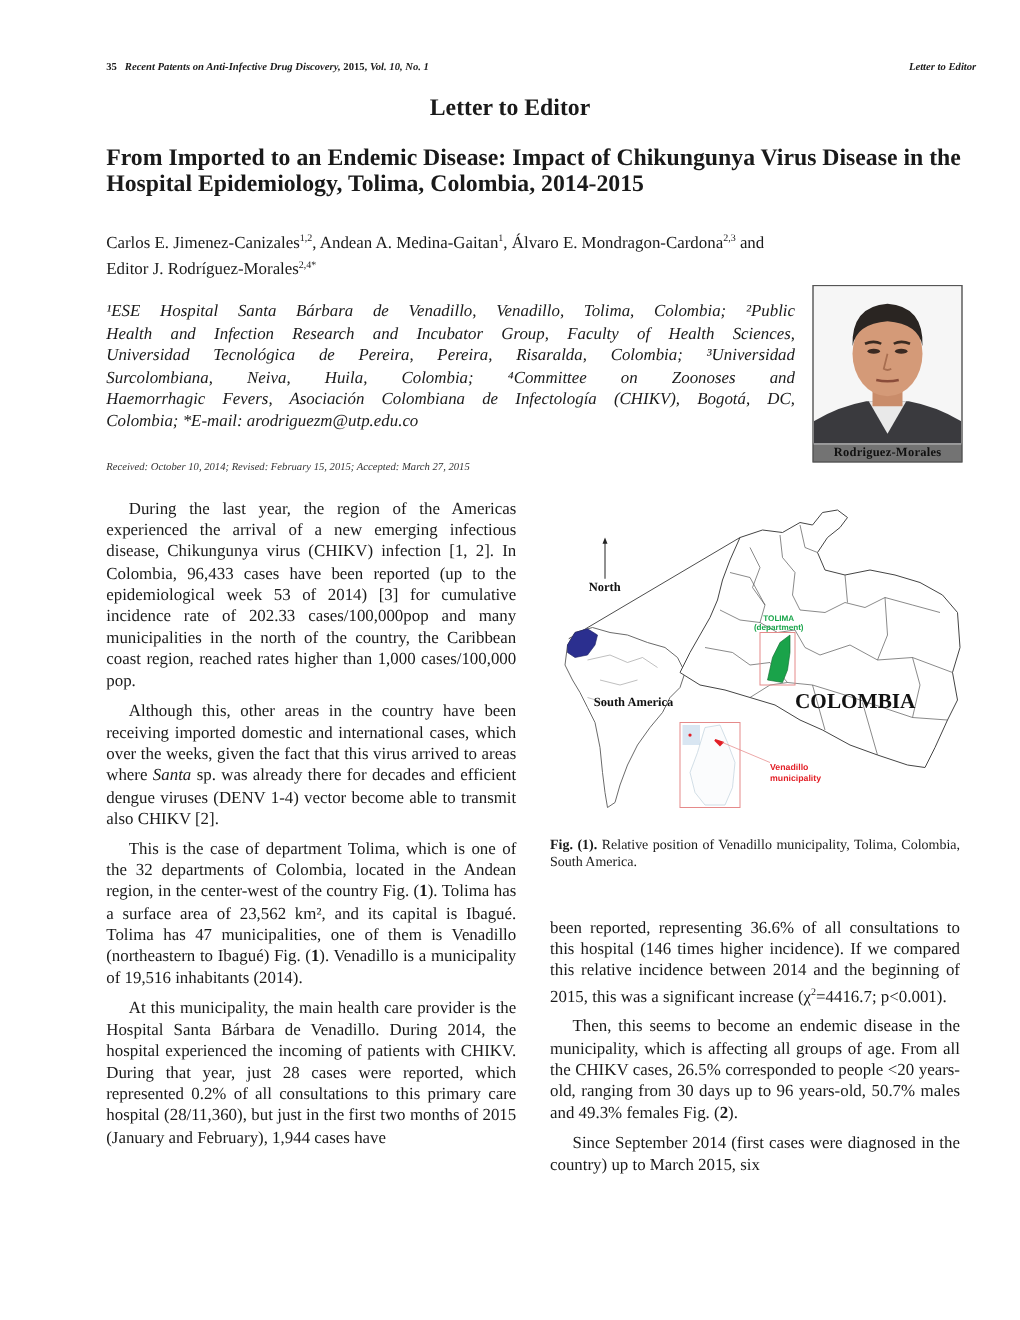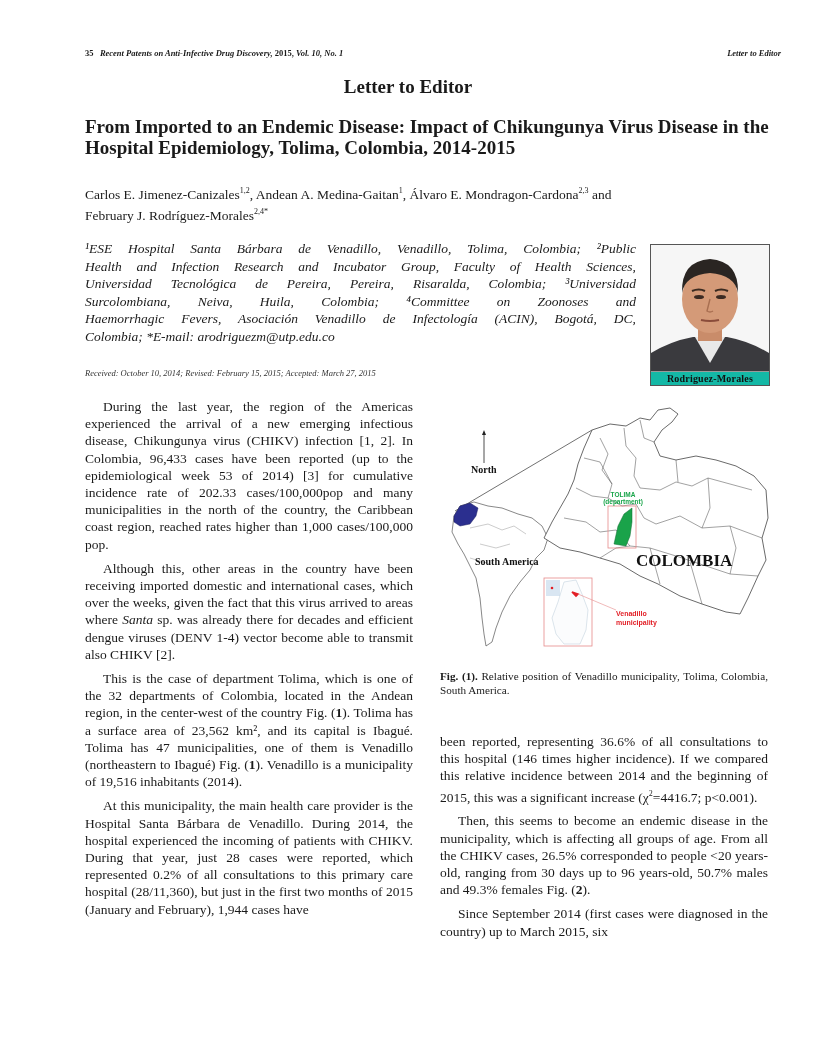--- a/index.html
+++ b/index.html
@@ -18,21 +18,21 @@
 
   .authors { left:85px; top:182px; width:696px; font-size:13.5px; line-height:17px; }
   .authors sup { font-size:8px; }
 
   .affil { left:85px; top:240px; width:551px; font-size:13.5px; font-style:italic; line-height:17.6px; text-align:justify; }
   .affil .line { display:block; text-align:justify; text-align-last:justify; white-space:nowrap; }
   .affil .line.last { text-align-last:left; }
 
   .dates { left:85px; top:368px; font-size:8.5px; font-style:italic; color:#333; }
 
-  .photo { left:650px; top:244px; width:118px; height:140px; border:1px solid #555; background:#14b8a6; }
+  .photo { left:650px; top:228px; width:118px; height:140px; border:1px solid #555; background:#737373; }
   .photo .face-area { position:absolute; left:0; top:0; width:118px; height:126px; overflow:hidden; background:#f4f4f4; }
   .photo .caption { position:absolute; left:0; top:126px; width:118px; height:14px; font-size:10px; text-align:center; border-top:1px solid #999; letter-spacing:0.2px; font-weight:bold; line-height:14px; color:#111; }
 
   .col { font-size:13.5px; line-height:17.2px; text-align:justify; }
   .col p { margin:0 0 7px 0; text-indent:18px; }
   .col-left { left:85px; top:398px; width:328px; }
   .col-right { left:440px; top:733px; width:328px; }
 
   .figure { left:440px; top:398px; width:330px; height:270px; }
   .fig-caption { left:440px; top:669px; width:328px; font-size:11.2px; line-height:14px; text-align:justify; }
@@ -47,28 +47,28 @@
     <span>2015,</span>
     <i>Vol. 10, No. 1</i>
   </span>
   <span class="right">Letter to Editor</span>
 </div>
 
 <div class="abs section-title">Letter to Editor</div>
 
 <div class="abs article-title">From Imported to an Endemic Disease: Impact of Chikungunya Virus Disease in the Hospital Epidemiology, Tolima, Colombia, 2014-2015</div>
 
-<div class="abs authors" id="authors"><span>Carlos E. Jimenez-Canizales</span><sup>1,2</sup>, <span>Andean A. Medina-Gaitan</span><sup>1</sup>, <span>Álvaro E. Mondragon-Cardona</span><sup>2,3</sup> and <br><span>February J. Rodríguez-Morales</span><sup>2,4*</sup></div>
+<div class="abs authors" id="authors"><span>Carlos E. Jimenez-Canizales</span><sup>1,2</sup>, <span>Andean A. Medina-Gaitan</span><sup>1</sup>, <span>Álvaro E. Mondragon-Cardona</span><sup>2,3</sup> and <br><span>Editor J. Rodríguez-Morales</span><sup>2,4*</sup></div>
 
 <div class="abs affil">
   <span class="line">¹ESE Hospital Santa Bárbara de Venadillo, Venadillo, Tolima, Colombia; ²Public</span>
   <span class="line">Health and Infection Research and Incubator Group, Faculty of Health Sciences,</span>
   <span class="line">Universidad Tecnológica de Pereira, Pereira, Risaralda, Colombia; ³Universidad</span>
   <span class="line">Surcolombiana, Neiva, Huila, Colombia; ⁴Committee on Zoonoses and</span>
-  <span class="line">Haemorrhagic Fevers, Asociación Venadillo de Infectología (ACIN), Bogotá, DC,</span>
+  <span class="line">Haemorrhagic Fevers, Asociación Colombiana de Infectología (CHIKV), Bogotá, DC,</span>
   <span class="line last">Colombia; *E-mail: arodriguezm@utp.edu.co</span>
 </div>
 
 <div class="abs dates">Received: October 10, 2014; Revised: February 15, 2015; Accepted: March 27, 2015</div>
 
 <div class="abs photo">
   <div class="face-area">
     <svg width="118" height="126" viewBox="0 0 118 126">
       <rect width="118" height="126" fill="#f6f6f6"></rect>
 

